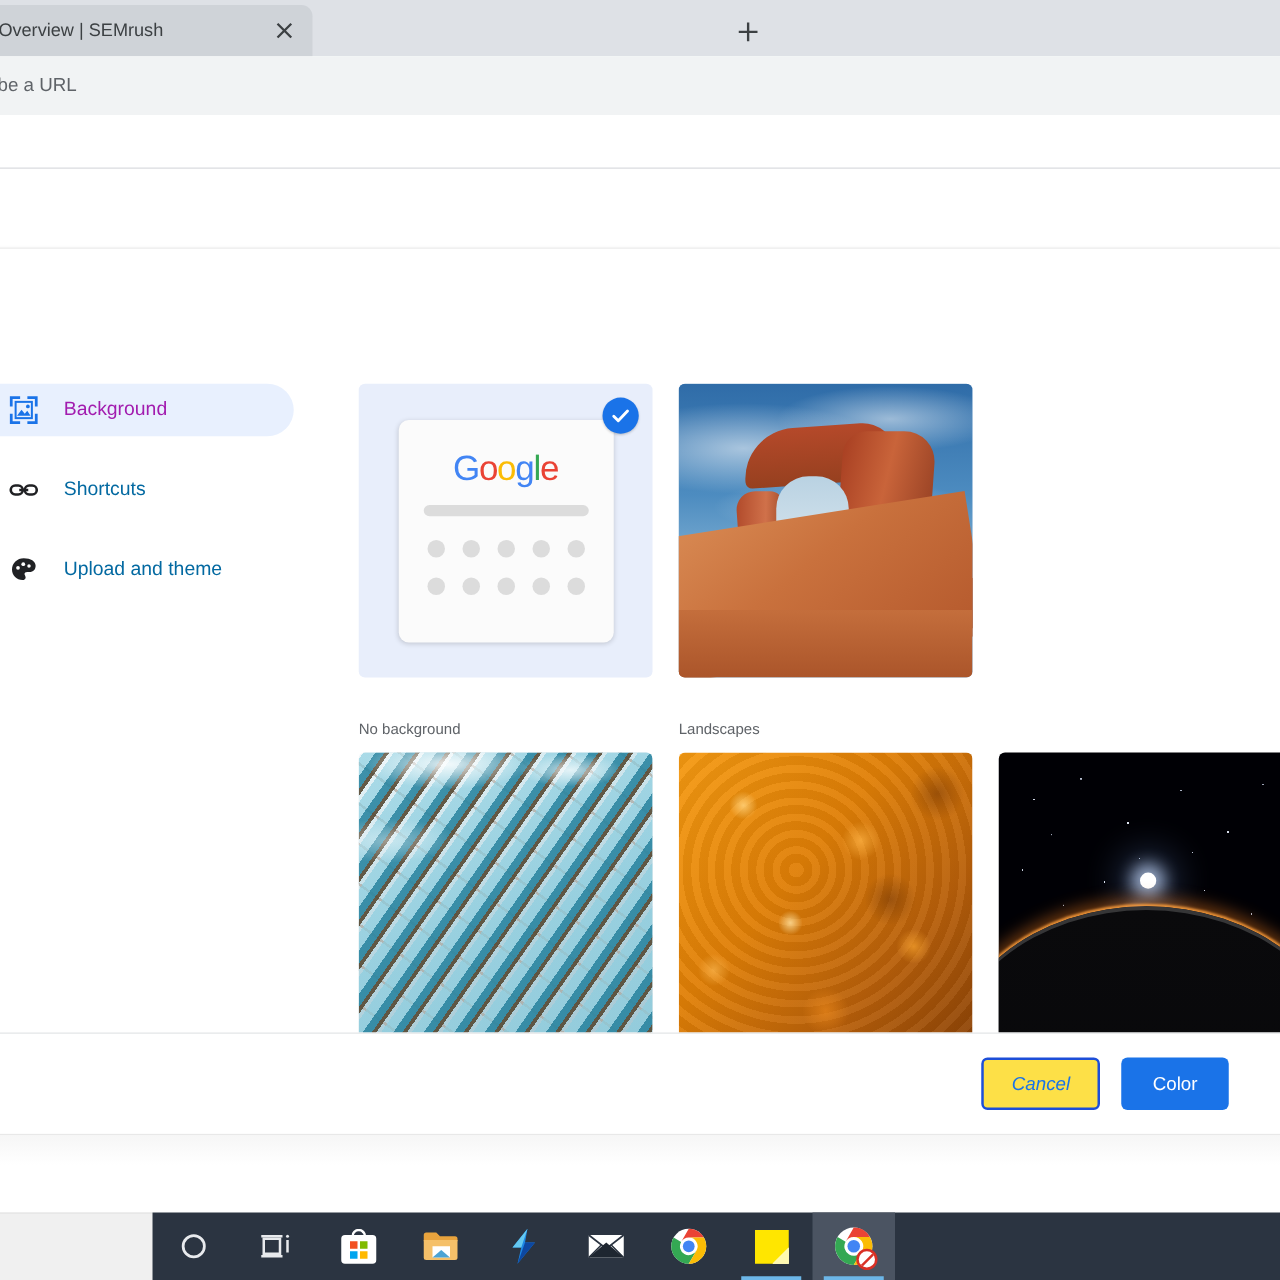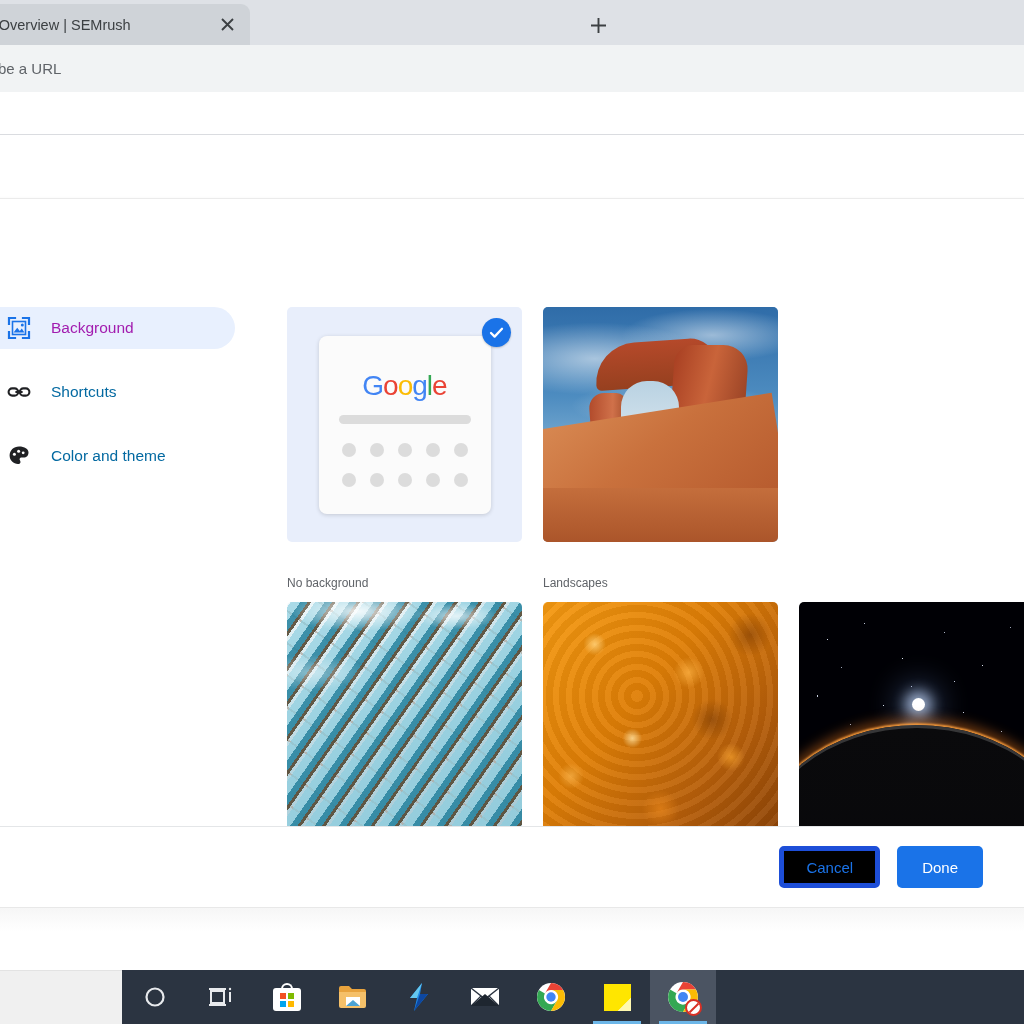--- a/index.html
+++ b/index.html
@@ -139,21 +139,21 @@
   .thumb-nobg {
     background: #e8eefb;
     display: flex; align-items: center; justify-content: center;
   }
   .mini-ntp {
     width: 172px; height: 178px;
     background: #fbfbfb;
     border-radius: 8px;
     box-shadow: 0 1px 4px rgba(0,0,0,0.16);
     display: flex; flex-direction: column; align-items: center;
-    padding-top: 36px;
+    padding-top: 25px;
   }
   .mini-logo { font-size: 28px; letter-spacing: -1px; font-weight: 400; line-height: 1; }
   .mini-logo span:nth-child(1) { color: #4285f4; }
   .mini-logo span:nth-child(2) { color: #ea4335; }
   .mini-logo span:nth-child(3) { color: #fbbc05; }
   .mini-logo span:nth-child(4) { color: #4285f4; }
   .mini-logo span:nth-child(5) { color: #34a853; }
   .mini-logo span:nth-child(6) { color: #ea4335; }
   .mini-search {
     width: 132px; height: 9px; border-radius: 5px;
@@ -317,23 +317,23 @@
     display: flex; align-items: center; justify-content: flex-end;
     padding-right: 0px;
   }
   .btn {
     height: 42px; border-radius: 5px;
     font-size: 15px; font-weight: 500;
     display: flex; align-items: center; justify-content: center;
     white-space: nowrap;
   }
   .btn-cancel {
-    background: #000000; color: #1a73e8;
-    border: 5px solid #1d4ed8;
-    padding: 0 22px; margin-right: 17px;
+    background: #fde047; color: #1a73e8;
+    border: 2px solid #1d4ed8;
+    padding: 0 22px; margin-right: 17px; font-style: italic;
   }
   .btn-done {
     background: #1a73e8; color: #ffffff;
     padding: 0 25px; margin-right: 41px;
   }
 
   
   .below-dialog {
     position: absolute; left: 0; top: 908px; width: 1024px; height: 62px;
     background: #ffffff;
@@ -473,21 +473,21 @@
 
     <div class="side-item">
       <span class="side-icon">
         <svg width="24" height="24" viewBox="0 0 24 24">
           <path d="M12 2.6c-5.3 0-9.4 3.9-9.4 9 0 5 3.9 8.4 8.3 8.4 1.7 0 2.6-1 2.6-2.1 0-1.2-.9-1.7-.9-2.7 0-1 .9-1.6 2.1-1.6h1.9c3 0 4.9-2 4.9-5 0-3.6-3.9-6-9.5-6z" fill="#202124"></path>
           <circle cx="7.4" cy="10.2" r="1.5" fill="#ffffff"></circle>
           <circle cx="11.6" cy="7.3" r="1.5" fill="#ffffff"></circle>
           <circle cx="16.2" cy="8.8" r="1.4" fill="#ffffff"></circle>
         </svg>
       </span>
-      <span class="side-label">Color and theme</span>
+      <span class="side-label">Upload and theme</span>
     </div>
   </div>
 
   <div class="tiles">
 
     <div class="tile-row">
 
 
       <div class="tile">
         <div class="thumb thumb-nobg">
@@ -558,21 +558,21 @@
           <div class="limb-glow"></div>
           <div class="limb"></div>
         </div>
         <div class="tile-caption"></div>
       </div>
     </div>
   </div>
 
   <div class="dialog-footer">
     <div class="btn btn-cancel">Cancel</div>
-    <div class="btn btn-done">Done</div>
+    <div class="btn btn-done">Color</div>
   </div>
 </div>
 
 <div class="below-dialog"></div>
 <div class="below-left"></div>
 <div class="desk-left"></div>
 
 <div class="taskbar">
 
   <div class="tb-item">

